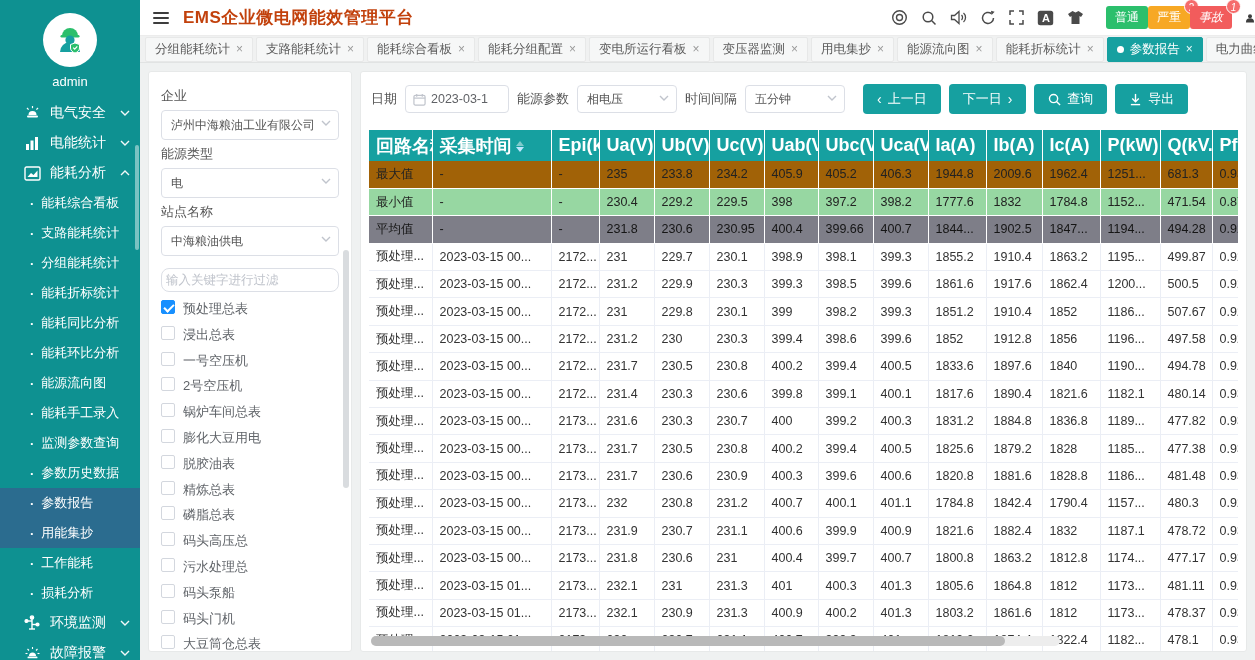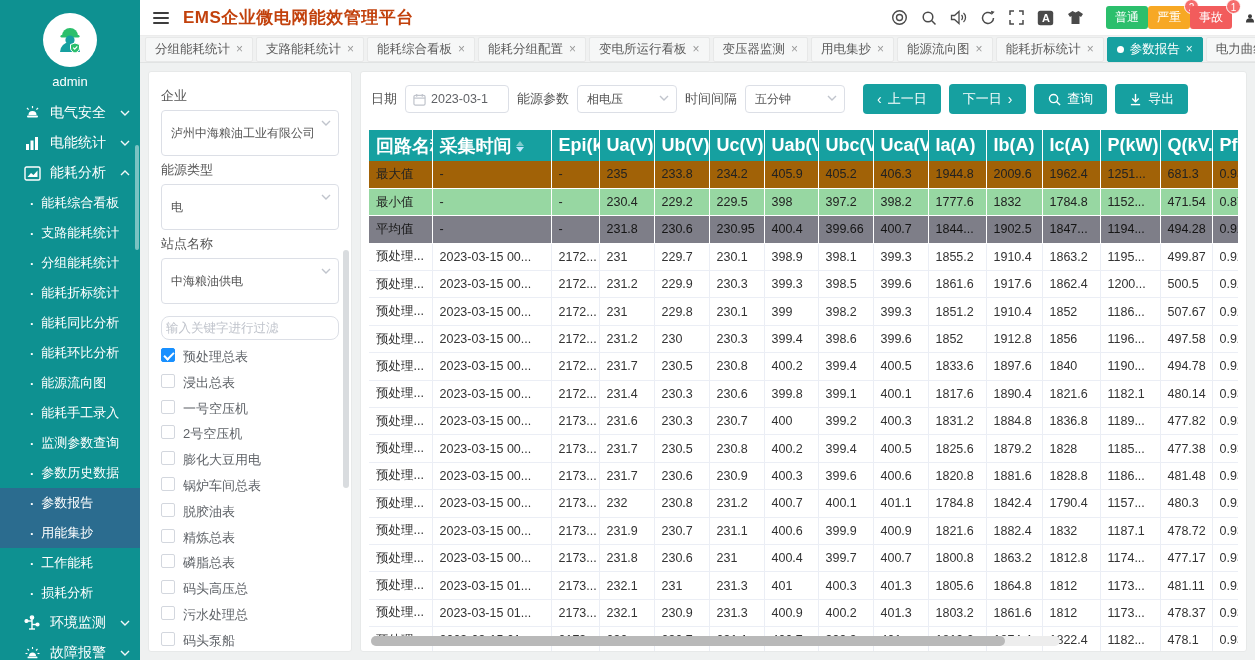--- a/index.html
+++ b/index.html
@@ -39,21 +39,21 @@
   .tab .tab-close { font-size:12px; color:#9a9a9a; line-height:1; }
   .tab.active { background:#16A0A0; border-color:#16A0A0; color:#fff; }
   .tab.active .tab-close { color:#eafafa; }
   .tab-dot { width:7px; height:7px; border-radius:50%; background:#fff; }
 
   .content { flex:1; display:flex; gap:8px; padding:8px; min-height:0; }
 
   
   .filter-card { width:204px; flex-shrink:0; background:#fff; border:1px solid #e7e9e9; border-radius:3px; padding:10px 12px 0; position:relative; overflow:hidden; }
   .field-label { font-size:13px; color:#555; margin:5px 0 5px; }
-  .select { height:46px; border:1px solid #dcdfe6; border-radius:4px; display:flex; align-items:center; padding:0 20px 0 9px; font-size:12px; color:#555; position:relative; cursor:pointer; white-space:nowrap; overflow:hidden; }
+  .select { height:30px; border:1px solid #dcdfe6; border-radius:4px; display:flex; align-items:center; padding:0 20px 0 9px; font-size:12px; color:#555; position:relative; cursor:pointer; white-space:nowrap; overflow:hidden; }
   .select .schev { position:absolute; right:7px; top:9px; display:flex; }
   .search-input { width:100%; height:24px; border:1px solid #dcdfe6; border-radius:8px; padding:0 4px; font-size:12.5px; color:#606266; margin:12px 0 6px; outline:none; }
   .search-input::placeholder { color:#c0c4cc; }
   .check-list { margin-top:2px; }
   .check-item { display:flex; gap:8px; height:25.8px; font-size:13px; color:#5f6368; cursor:pointer; white-space:nowrap; }
   .cbox { width:14px; height:14px; border:1px solid #d3d7de; border-radius:2px; flex-shrink:0; position:relative; background:#fff; }
   .cbox.checked { background:#1890ff; border-color:#1890ff; }
   .cbox.checked::after { content:""; position:absolute; left:4px; top:1px; width:4px; height:8px; border:solid #fff; border-width:0 2px 2px 0; transform:rotate(45deg); }
   .filter-scroll { position:absolute; right:2px; top:178px; width:6px; height:238px; background:#d9dcdf; border-radius:3px; }
 
@@ -308,21 +308,21 @@
             </span>
             <span class="tico">
               <svg width="17" height="15" viewBox="0 0 17 15">
                 <path d="M5.5 1 L8.5 2.5 L11.5 1 L16 4 L14 7 L12.5 6 V14 H4.5 V6 L3 7 L1 4 z" fill="#4a4a4a"></path>
               </svg>
             </span>
           </span>
         <span id="header-badges" style="display:flex;align-items:center;margin-left:9px;justify-content:space-between;">
             <span class="badge" style="background: rgb(43, 191, 108);">普通</span>
             <span class="badge" style="background: rgb(247, 168, 36);">严重<span class="sup">2</span></span>
-            <span class="badge" style="background: rgb(242, 92, 92);">事故<span class="sup">1</span></span>
+            <span class="badge" style="background: rgb(242, 92, 92); font-style: italic;">事故<span class="sup">1</span></span>
           </span>
         <span class="user-cut">
           <svg width="16" height="16" viewBox="0 0 16 16">
               <circle cx="8" cy="5" r="3.2" fill="#3d3d3d"></circle>
               <path d="M1.5 15 a6.5 6.5 0 0 1 13 0 z" fill="#3d3d3d"></path>
             </svg>
         </span>
       </div>
     </header>
 
@@ -416,25 +416,25 @@
             <div class="check-item">
               <span class="cbox"></span>
               <span>一号空压机</span>
             </div>
             <div class="check-item">
               <span class="cbox"></span>
               <span>2号空压机</span>
             </div>
             <div class="check-item">
               <span class="cbox"></span>
+              <span>锅炉车间总表</span>
+            </div>
+            <div class="check-item">
+              <span class="cbox"></span>
               <span>膨化大豆用电</span>
-            </div>
-            <div class="check-item">
-              <span class="cbox"></span>
-              <span>锅炉车间总表</span>
             </div>
             <div class="check-item">
               <span class="cbox"></span>
               <span>脱胶油表</span>
             </div>
             <div class="check-item">
               <span class="cbox"></span>
               <span>精炼总表</span>
             </div>
             <div class="check-item">

